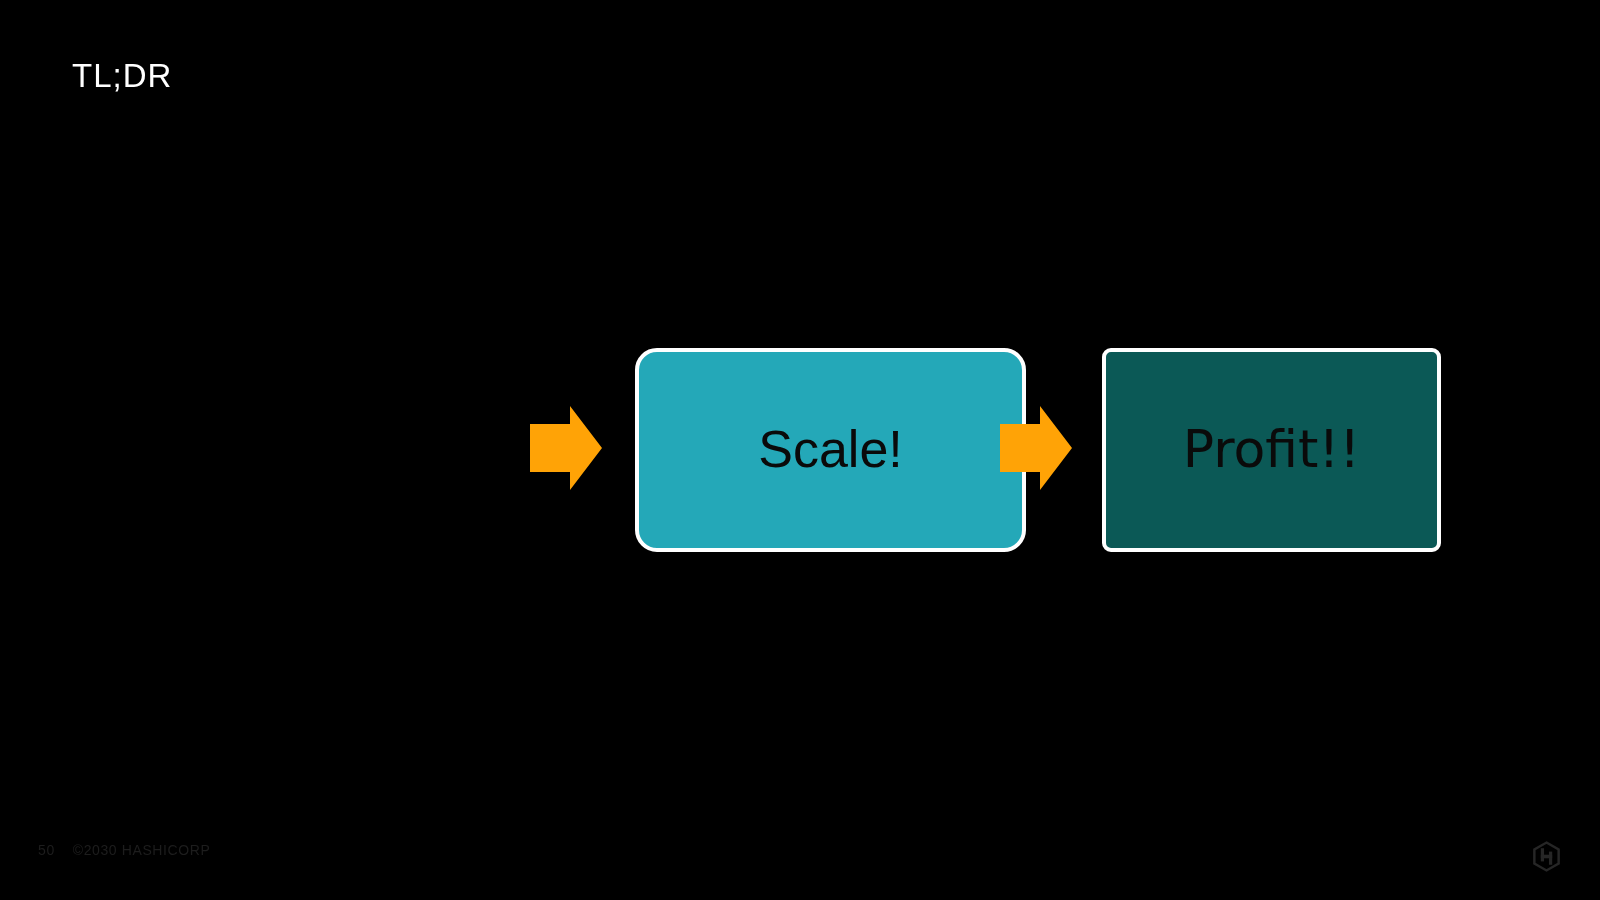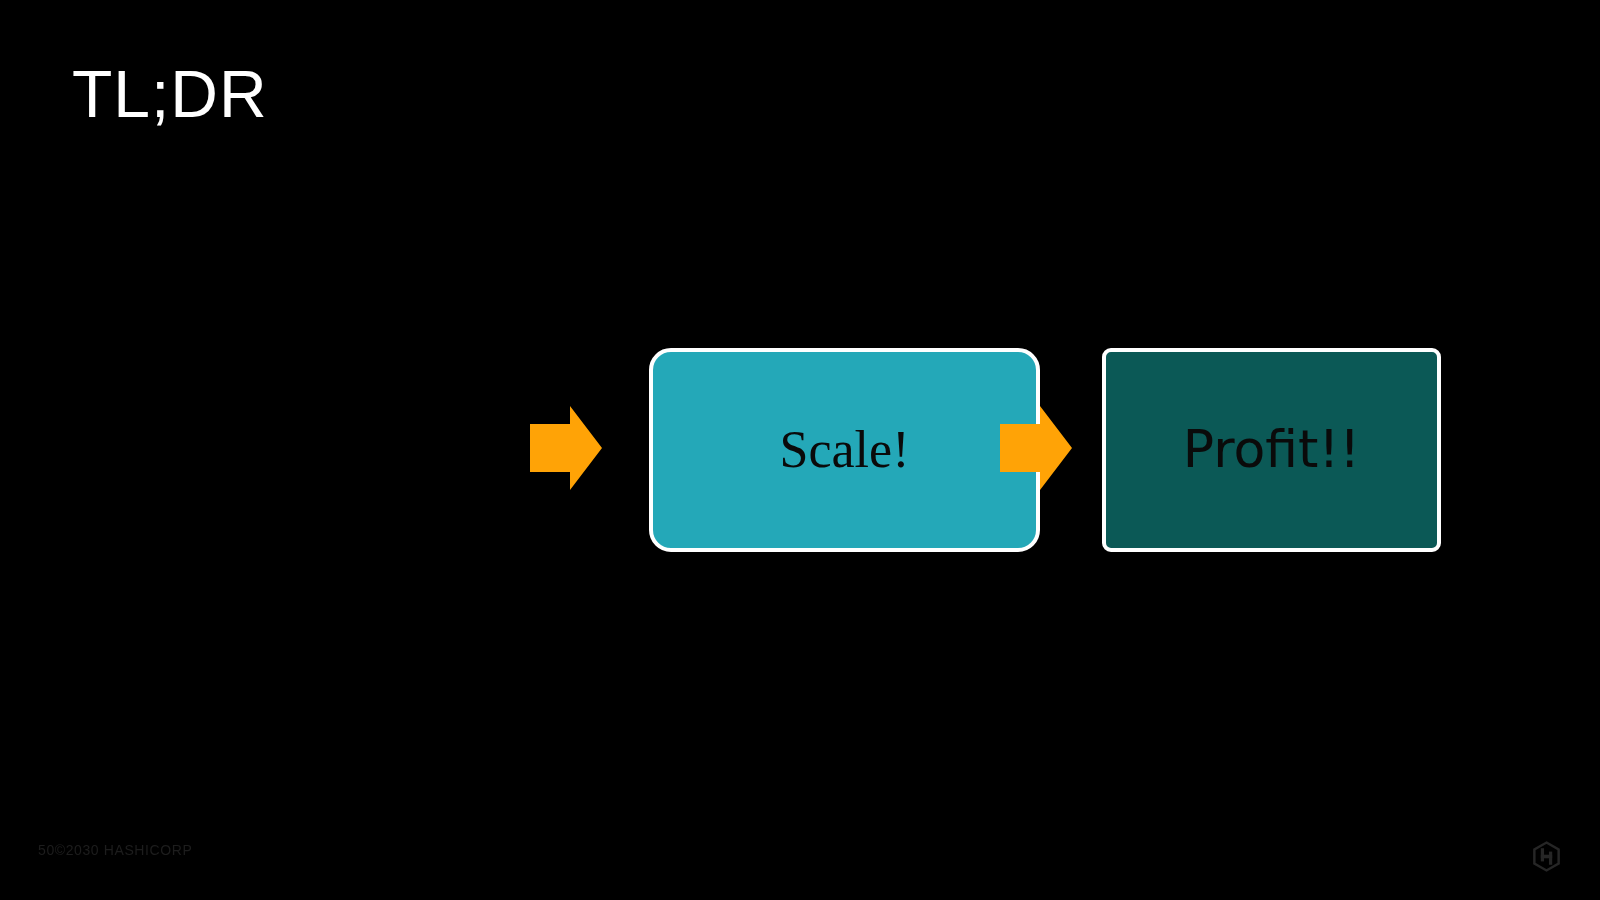--- a/index.html
+++ b/index.html
@@ -15,21 +15,21 @@
     position: relative;
     width: 1600px;
     height: 900px;
     background: #000000;
   }
   .slide-title {
     position: absolute;
     left: 72px;
     top: 58px;
     color: #ffffff;
-    font-size: 66px;
+    font-size: 33px;
     font-weight: 500;
     letter-spacing: 1px;
     line-height: 1.1;
     font-family: "Liberation Sans", sans-serif;
   }
   .flow-row {
     position: absolute;
     left: 0;
     top: 348px;
     width: 1600px;
@@ -50,43 +50,44 @@
     font-size: 52px;
     line-height: 1.3;
     padding: 0 36px;
   }
   .step-1 {
     left: 158px;
     width: 341px;
     font-family: "DejaVu Sans", sans-serif;
   }
   .step-2 {
-    left: 649px;
+    left: 635px;
     width: 391px;
-    font-family: Liberation Serif, serif;
+    font-family: Liberation Sans, sans-serif;
   }
   .step-3 {
     left: 1102px;
     width: 339px;
     font-family: "DejaVu Sans", sans-serif;
     border-radius: 9px;
   }
   .arrow {
     position: absolute;
     top: 58px; 
     width: 72px;
     height: 84px;
   }
   .arrow-1 { left: 530px; }
   .arrow-2 { left: 1000px; }
   .footer {
     position: absolute;
     left: 38px;
     top: 842px;
     display: flex;
+    gap: 18px;
     align-items: baseline;
     color: #1d1d1d;
     font-size: 14px;
     letter-spacing: 0.6px;
     font-family: "Liberation Sans", sans-serif;
   }
   .logo {
     position: absolute;
     left: 1531px;
     top: 841px;

